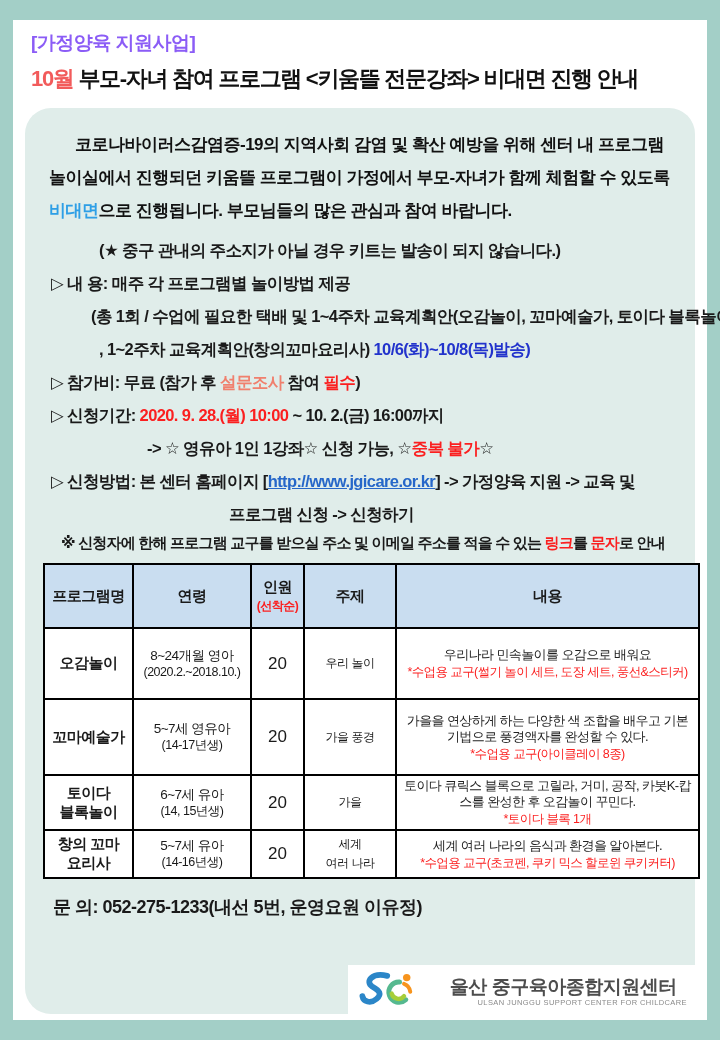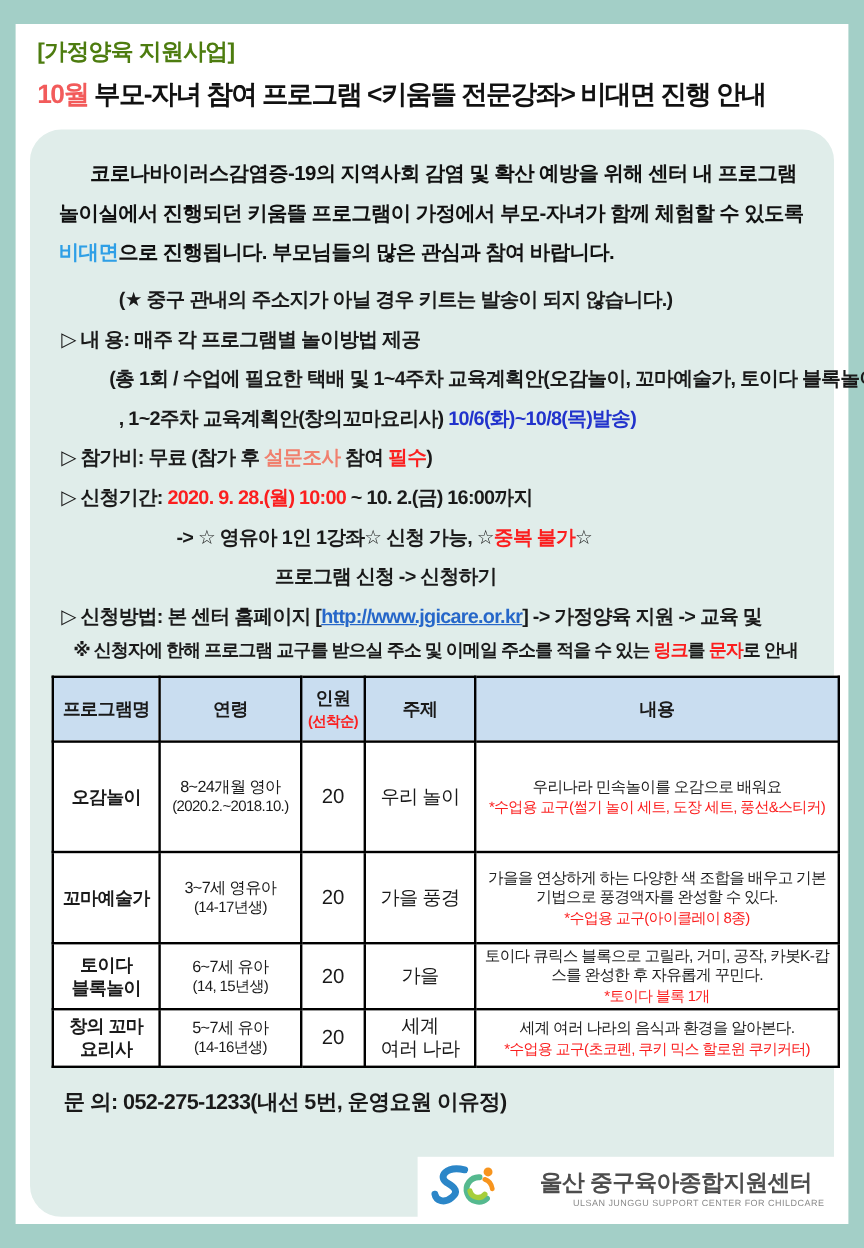--- a/index.html
+++ b/index.html
@@ -7,21 +7,21 @@
     width:720px;height:1040px;position:relative;overflow:hidden;
     background:#a3cfc7;
     font-family:"Liberation Sans","DejaVu Sans",sans-serif;
     color:#1a1a1a;
   }
   .page{
     position:absolute;left:13px;top:20px;width:694px;height:1000px;
     background:#ffffff;
   }
   .doc-header{padding:10px 18px 0 18px;}
-  .category{font-size:19px;font-weight:700;color:#4d7c0f;letter-spacing:-0.5px;}
+  .category{font-size:19px;font-weight:700;color:#8b5cf6;letter-spacing:-0.5px;}
   .main-title{font-size:22px;font-weight:700;color:#111;margin-top:8px;letter-spacing:-1.3px;white-space:nowrap;}
   .main-title .month{color:#f25b5b;}
   .content-box{
     position:absolute;left:12px;top:88px;width:670px;height:906px;
     background:#e0edea;border-radius:26px;
     box-sizing:border-box;padding:20px 18px 0 18px;
   }
   .intro{font-size:17px;font-weight:700;line-height:33px;color:#111;letter-spacing:-0.5px;padding:0 6px;}
   .intro .indent{padding-left:26px;}
   .blue-sky{color:#2e9fe6;}
@@ -47,21 +47,21 @@
   table.program th,table.program td{
     border:2px solid #000;text-align:center;vertical-align:middle;
     padding:2px 3px;overflow:hidden;
   }
   table.program th{background:#c9ddf0;font-size:15px;font-weight:700;letter-spacing:-0.5px;}
   .cap-note{font-size:12px;font-weight:700;display:block;margin-top:1px;}
   .cell-name{font-size:15px;font-weight:700;letter-spacing:-0.5px;}
   .cell-age{font-size:13.5px;line-height:17px;letter-spacing:-0.5px;}
   .cell-age .sub{font-size:12.5px;}
   .cell-cap{font-size:17px;}
-  .cell-topic{font-size:16px;line-height:19px;letter-spacing:-0.5px;}
+  .cell-topic{font-size:12px;line-height:19px;letter-spacing:-0.5px;}
   .cell-desc{font-size:13px;line-height:16px;letter-spacing:-0.6px;color:#222;}
   .cell-desc .material{font-size:12.5px;margin-top:1px;}
   .contact{font-size:18px;font-weight:700;margin-top:16px;padding-left:10px;letter-spacing:-0.5px;}
   .logo{
     position:absolute;right:12px;bottom:0;background:#ffffff;
     padding:5px 8px 6px 10px;display:flex;align-items:center;gap:20px;
   }
   .logo-text{display:flex;flex-direction:column;align-items:center;}
   .logo-kr{font-size:19px;font-weight:700;color:#4d4d4d;letter-spacing:-0.5px;line-height:20px;}
   .logo-en{font-size:7.5px;color:#8a8a8a;letter-spacing:0.4px;margin-top:1px;padding-left:38px;}
@@ -87,42 +87,42 @@
     </div>
 
     <div class="details">
       <div class="detail-line ind2 red">(★ 중구 관내의 주소지가 아닐 경우 키트는 발송이 되지 않습니다.)</div>
       <div class="detail-line ind0">▷ 내 용: 매주 각 프로그램별 놀이방법 제공</div>
       <div class="detail-line ind1">(총 1회 / 수업에 필요한 택배 및 1~4주차 교육계획안(오감놀이, 꼬마예술가, 토이다 블록놀이)</div>
       <div class="detail-line ind2"><span>, 1~2주차 교육계획안(창의꼬마요리사) </span><span class="blue-deep">10/6(화)~10/8(목)발송)</span></div>
       <div class="detail-line ind0"><span>▷ 참가비: 무료 (참가 후 </span><span class="salmon">설문조사</span><span> 참여 </span><span class="red">필수</span><span>)</span></div>
       <div class="detail-line ind0"><span>▷ 신청기간: </span><span class="red">2020. 9. 28.(월) 10:00</span><span> ~ 10. 2.(금) 16:00까지</span></div>
       <div class="detail-line ind3"><span>-&gt; ☆ 영유아 1인 1강좌☆ 신청 가능, ☆</span><span class="red">중복 불가</span><span>☆</span></div>
+      <div class="detail-line ind0"><span>▷ 신청방법: 본 센터 홈페이지 [</span><span class="link">http://www.jgicare.or.kr</span><span>] -&gt; 가정양육 지원 -&gt; 교육 및</span></div>
       <div class="detail-line ind4">프로그램 신청 -&gt; 신청하기</div>
-      <div class="detail-line ind0"><span>▷ 신청방법: 본 센터 홈페이지 [</span><span class="link">http://www.jgicare.or.kr</span><span>] -&gt; 가정양육 지원 -&gt; 교육 및</span></div>
       <div class="detail-line note-line"><span>※ 신청자에 한해 프로그램 교구를 받으실 주소 및 이메일 주소를 적을 수 있는 </span><span class="red">링크</span><span>를 </span><span class="red">문자</span><span>로 안내</span></div>
     </div>
 
     <table class="program">
       <colgroup>
         <col style="width:89px">
           <col style="width:118px">
           <col style="width:53px">
           <col style="width:92px">
           <col style="width:303px">
       </colgroup>
       <tbody>
-          <tr style="height:54px">
+          <tr style="height:64px">
         <th>프로그램명</th>
         <th>연령</th>
         <th><span>인원</span><span class="cap-note red">(선착순)</span></th>
         <th>주제</th>
         <th>내용</th>
       </tr>
-      <tr style="height:92px">
+      <tr style="height:71px">
         <td class="cell-name">
               <div>오감놀이</div>
               <div></div>
             </td>
         <td class="cell-age">
               <div>8~24개월 영아</div>
               <div class="sub">(2020.2.~2018.10.)</div>
             </td>
         <td class="cell-cap">20</td>
         <td class="cell-topic">
@@ -133,21 +133,21 @@
               <div>우리나라 민속놀이를 오감으로 배워요</div>
               <div class="material red">*수업용 교구(썰기 놀이 세트, 도장 세트, 풍선&amp;스티커)</div>
             </td>
       </tr>
       <tr style="height:76px">
         <td class="cell-name">
               <div>꼬마예술가</div>
               <div></div>
             </td>
         <td class="cell-age">
-              <div>3~7세 영유아</div>
+              <div>5~7세 영유아</div>
               <div class="sub">(14-17년생)</div>
             </td>
         <td class="cell-cap">20</td>
         <td class="cell-topic">
               <div>가을 풍경</div>
               <div></div>
             </td>
         <td class="cell-desc">
               <div>가을을 연상하게 하는 다양한 색 조합을 배우고 기본 기법으로 풍경액자를 완성할 수 있다.</div>
               <div class="material red">*수업용 교구(아이클레이 8종)</div>
@@ -161,21 +161,21 @@
         <td class="cell-age">
               <div>6~7세 유아</div>
               <div class="sub">(14, 15년생)</div>
             </td>
         <td class="cell-cap">20</td>
         <td class="cell-topic">
               <div>가을</div>
               <div></div>
             </td>
         <td class="cell-desc">
-              <div>토이다 큐릭스 블록으로 고릴라, 거미, 공작, 카봇K-캅스를 완성한 후 자유롭게 꾸민다.</div>
+              <div>토이다 큐릭스 블록으로 고릴라, 거미, 공작, 카봇K-캅스를 완성한 후 오감놀이 꾸민다.</div>
               <div class="material red">*토이다 블록 1개</div>
             </td>
       </tr>
       <tr style="height:48px">
         <td class="cell-name">
               <div>창의 꼬마</div>
               <div>요리사</div>
             </td>
         <td class="cell-age">
               <div>5~7세 유아</div>

